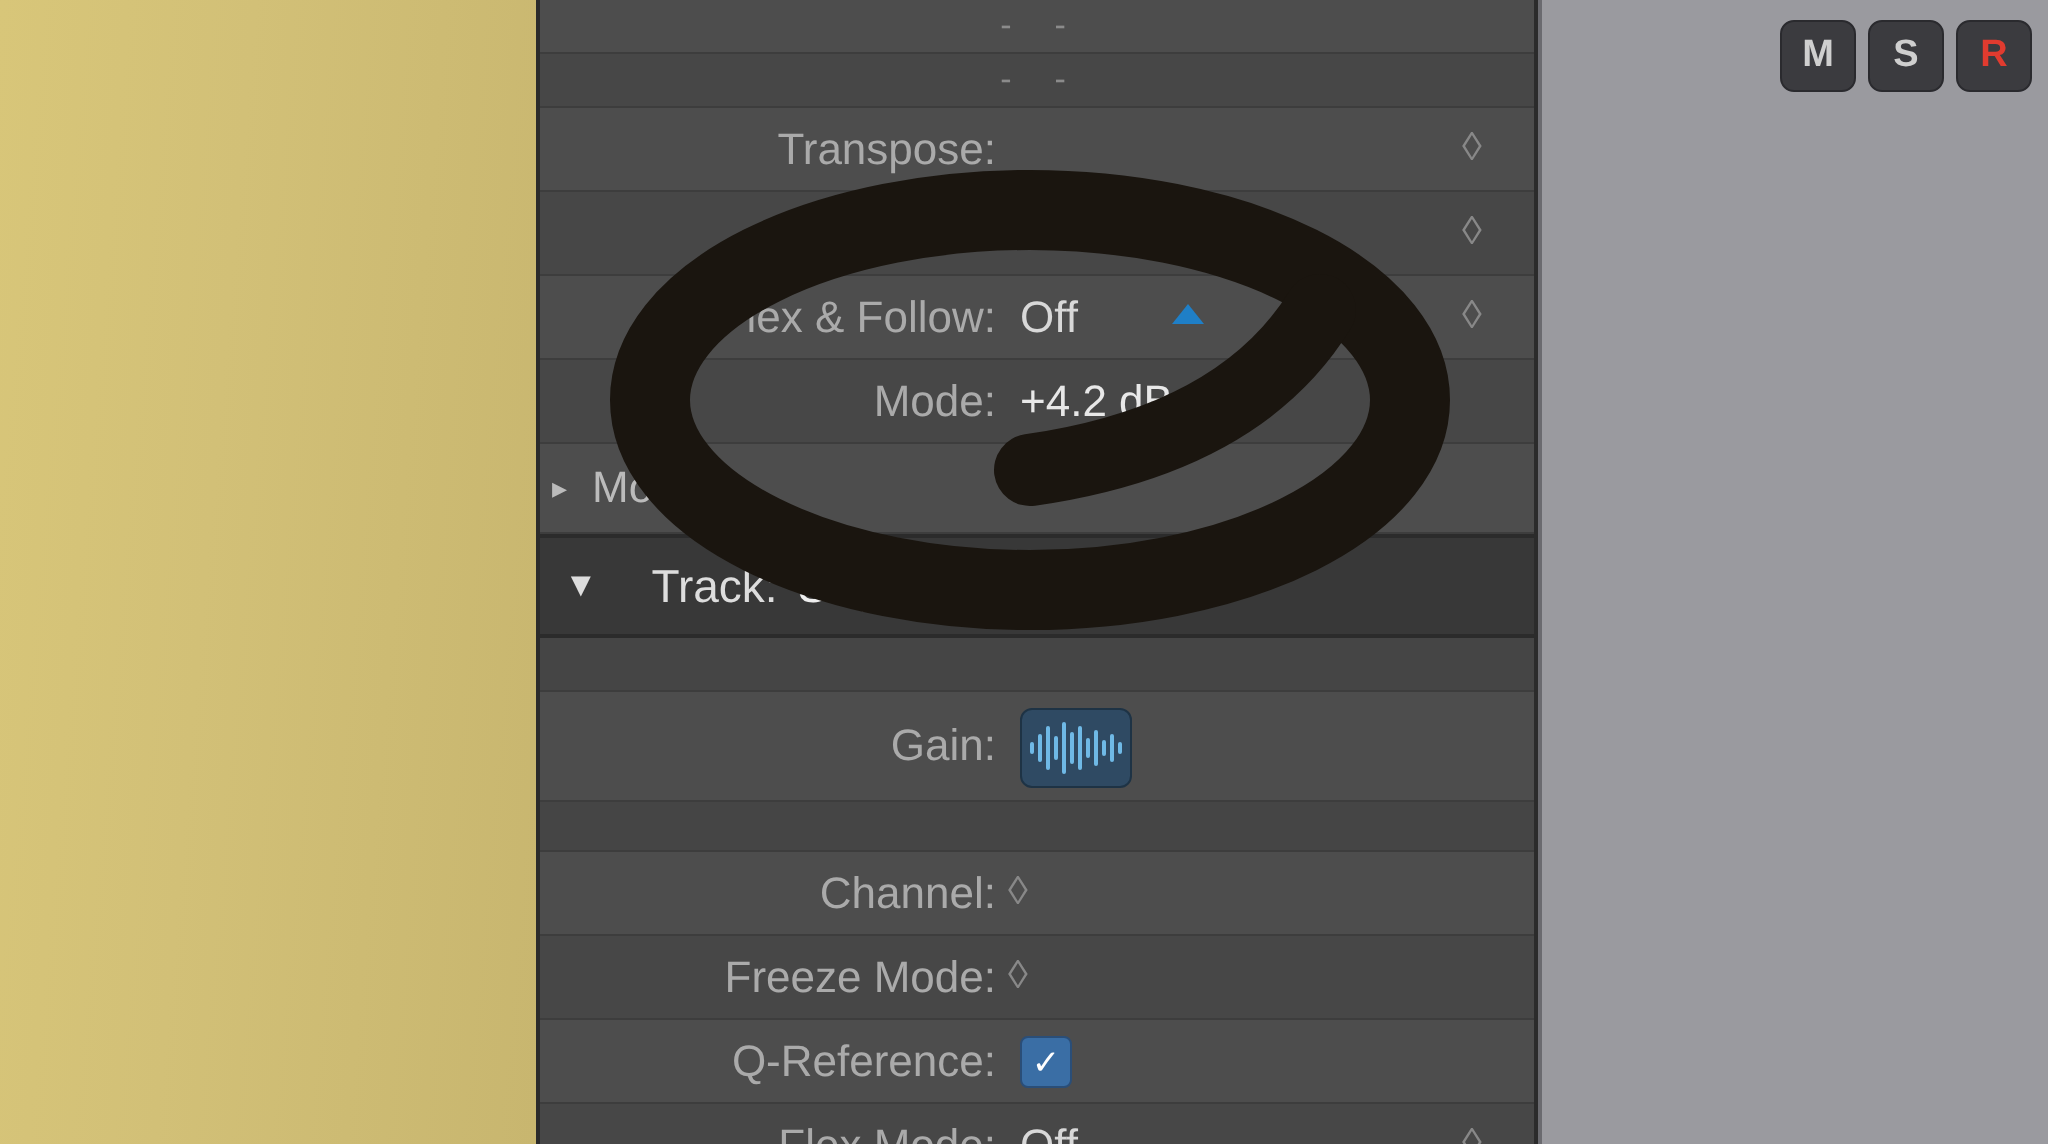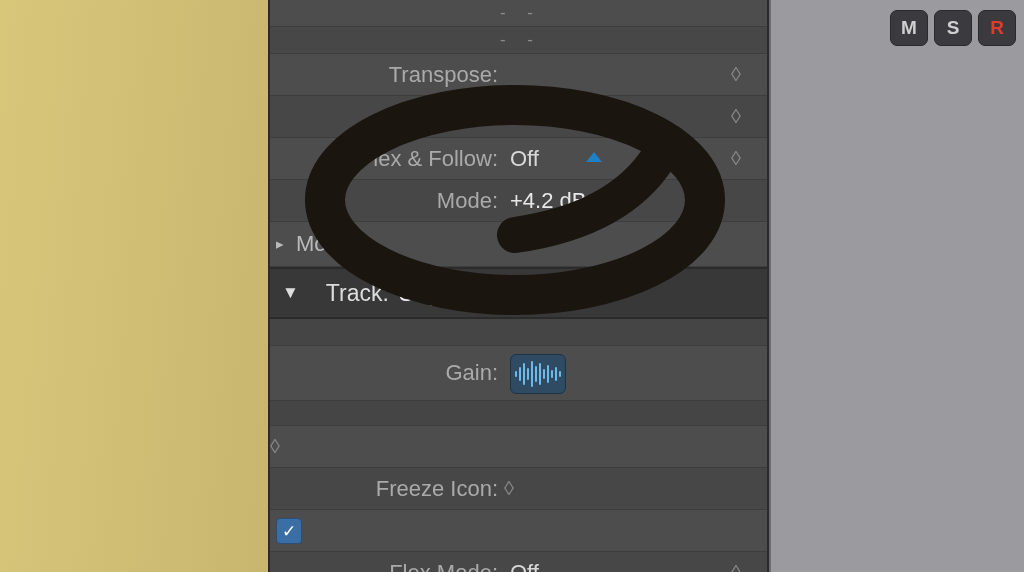--- a/index.html
+++ b/index.html
@@ -124,29 +124,31 @@
               <span style="height:6px"></span>
           </span>
         </span>
       </div>
       <div class="stepr"></div>
     </div>
 
     <div class="spacer" style="height:24px;"></div>
 
     <div class="row">
+      <div class="lab">Channel:</div>
       <div class="stepr">◊</div>
     </div>
 
     <div class="row alt">
-      <div class="lab">Freeze Icon:</div>
+      <div class="lab">Freeze Mode:</div>
       <div class="stepr">◊</div>
     </div>
 
     <div class="row">
+      <div class="lab">Q-Reference:</div>
       <div class="val">
         <span class="chk">✓</span>
       </div>
       <div class="stepr"></div>
     </div>
 
     <div class="row alt" style="border-bottom:none;">
       <div class="lab">Flex Mode:</div>
       <div class="val">Off</div>
       <div class="stepr">◊</div>

